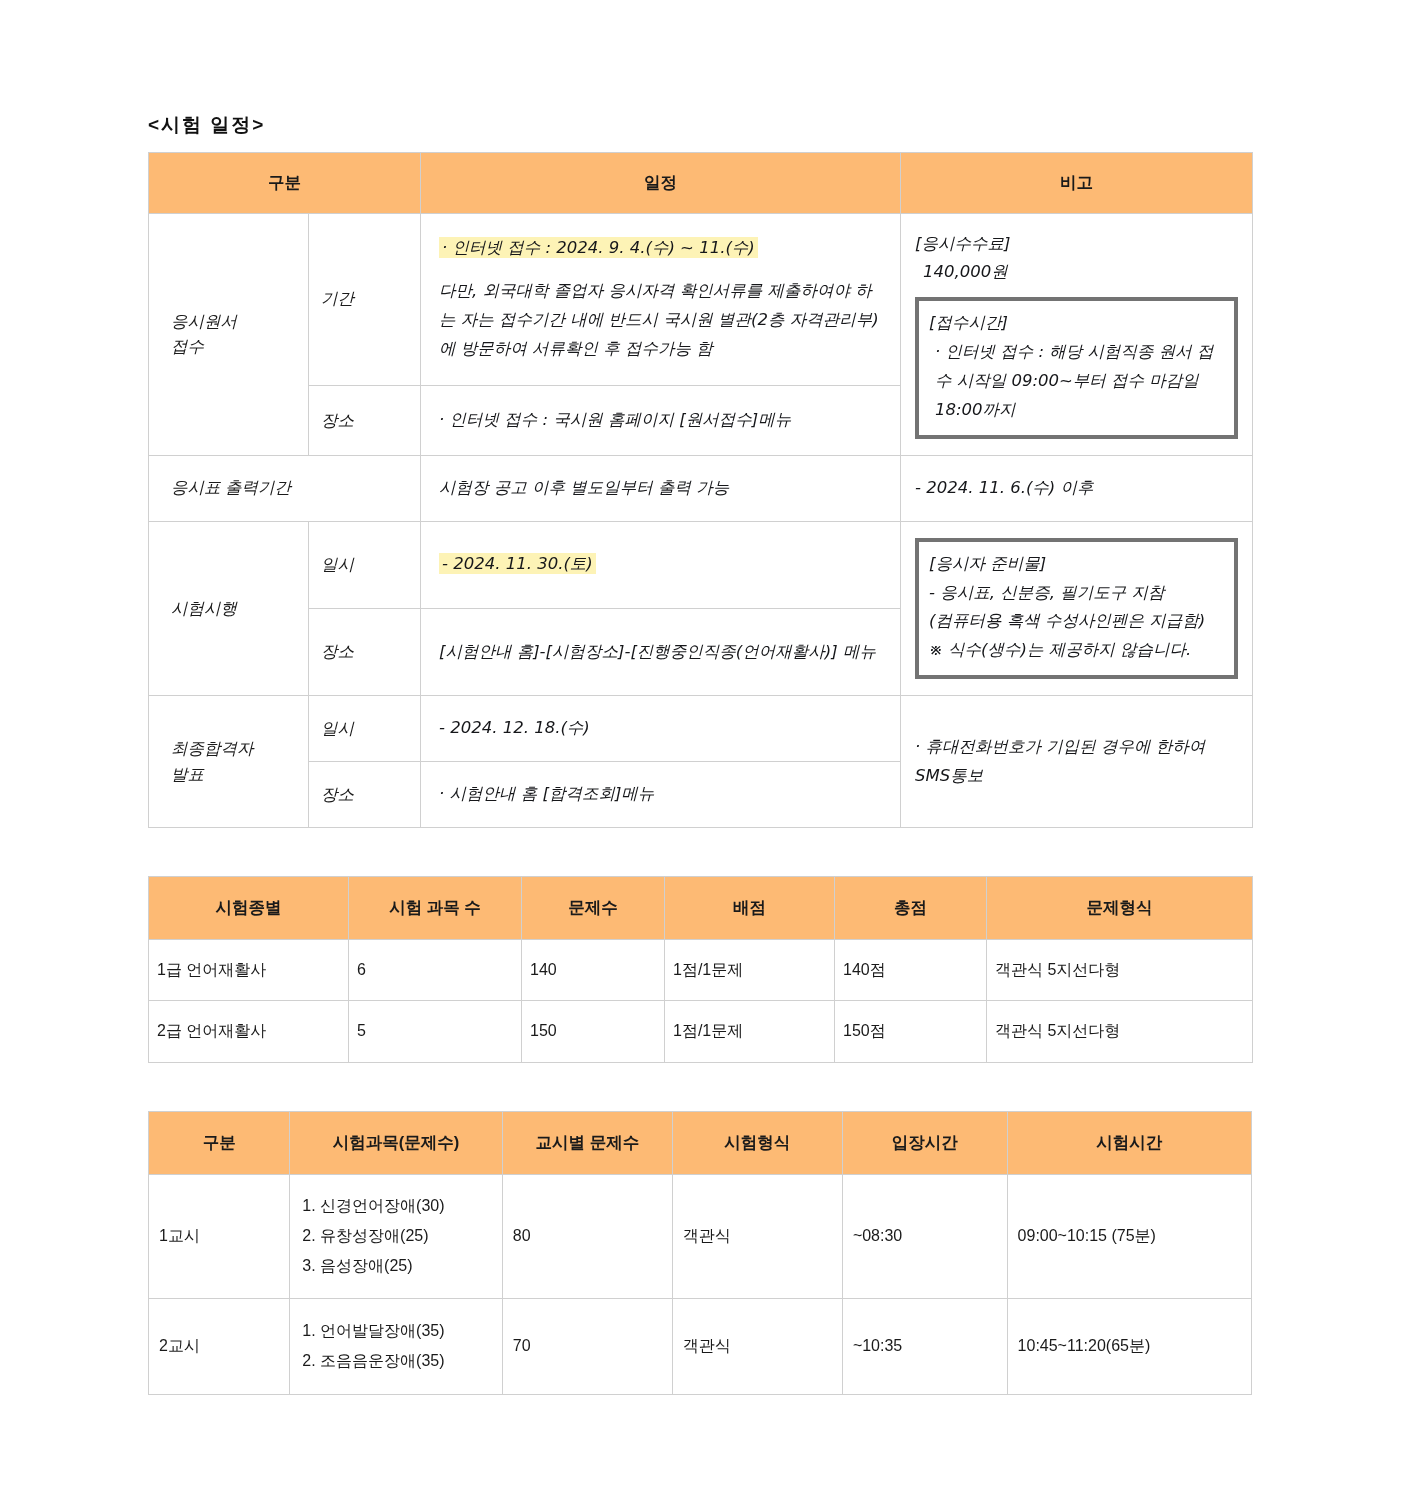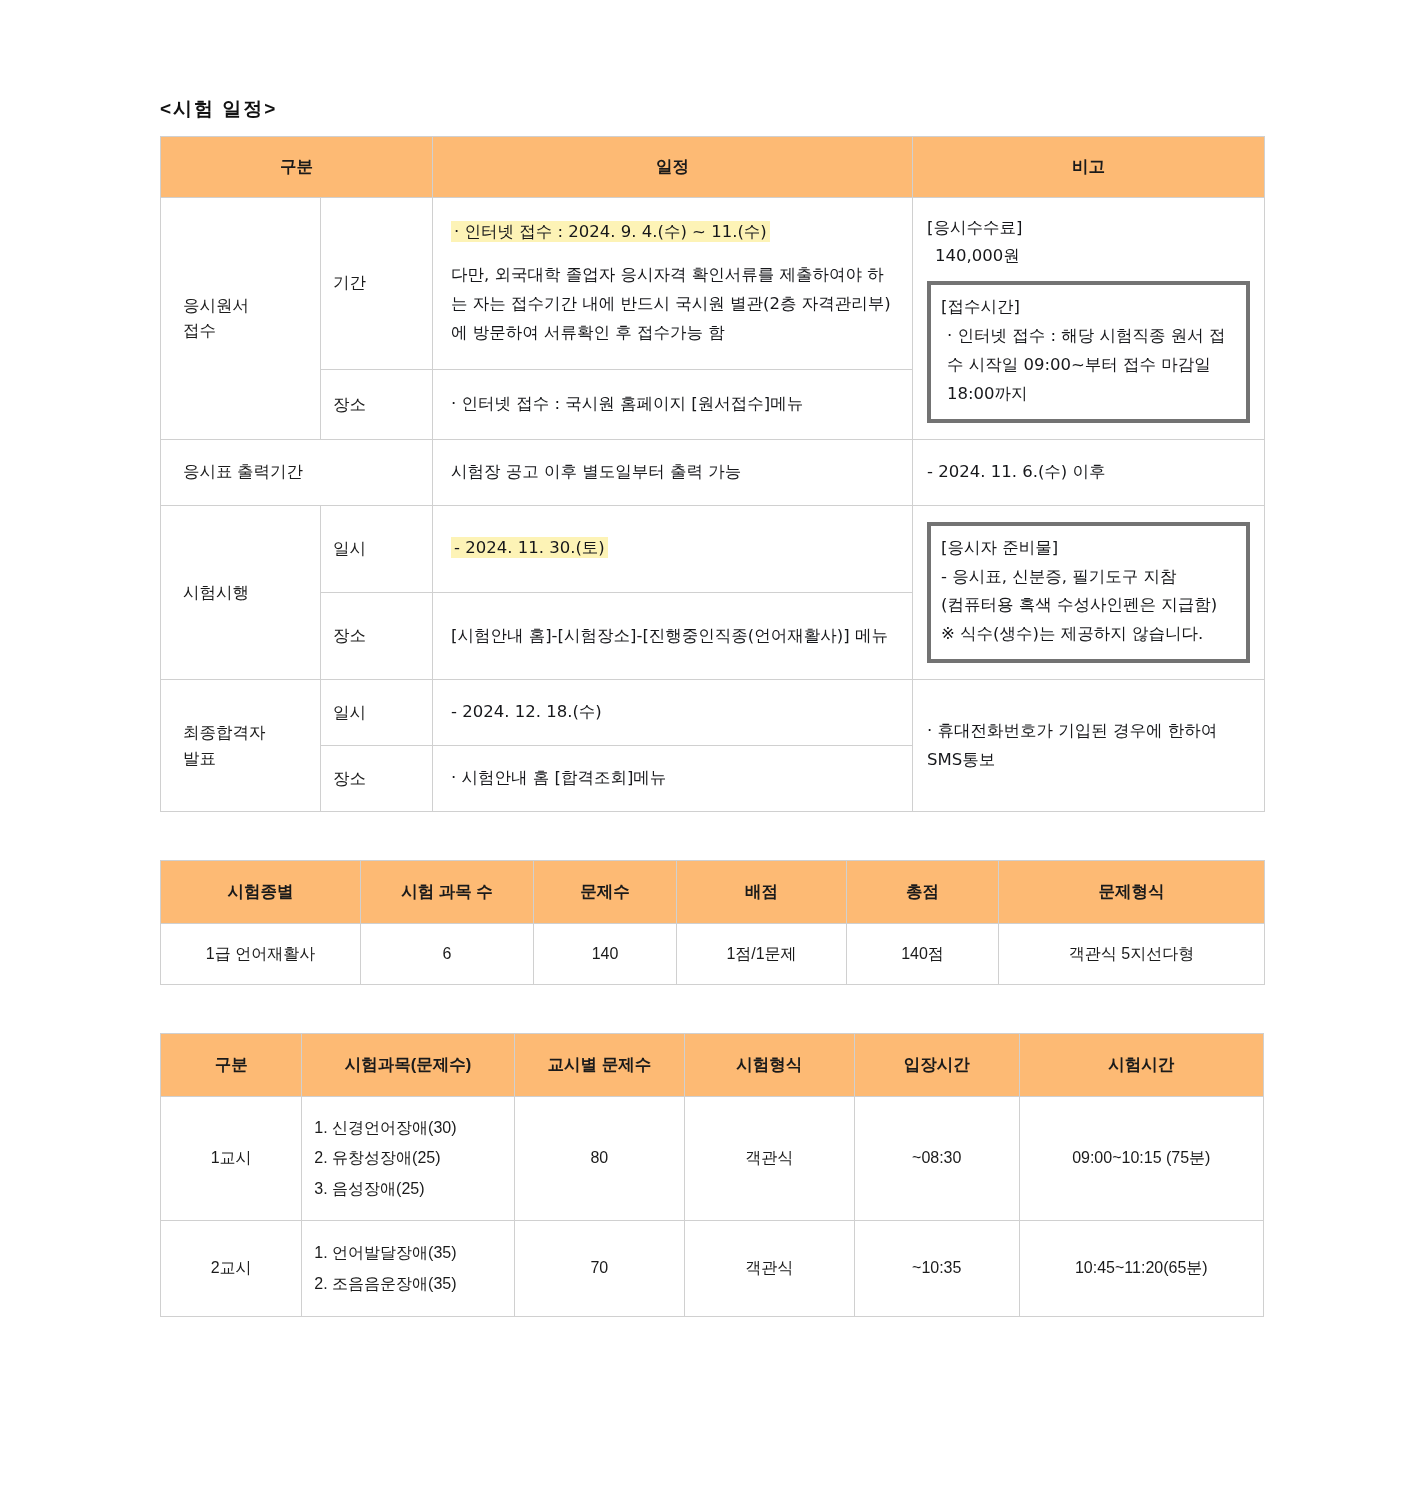--- a/index.html
+++ b/index.html
@@ -10,22 +10,23 @@
     width: 1403px;
     min-height: 1512px;
     background: #ffffff;
     font-family: "Liberation Sans", sans-serif;
     color: #1a1a1a;
     -webkit-font-smoothing: antialiased;
   }
   .page {
     position: relative;
     width: 1403px;
-    padding: 12px;
+    padding: 0;
     box-sizing: border-box;
+    margin-top: 28px;
   }
   .section {
     margin: 0 0 0 0;
   }
   .section-title {
     font-size: 19px;
     font-weight: bold;
     letter-spacing: 2px;
     color: #111;
     margin: 0 0 14px 148px;
@@ -48,21 +49,21 @@
     padding: 10px 12px;
     box-sizing: border-box;
   }
   .thead-cell {
     background: #fdba74;
     text-align: center;
     font-weight: bold;
     font-size: 16.5px;
     padding: 17px 8px;
   }
-  .c-center { text-align: center; }
+  .c-center { }
   .c-left { text-align: left; }
   .label-cell {
     text-align: left;
     padding-left: 22px;
     font-size: 16.5px;
   }
   .sub-label {
     text-align: left;
     font-size: 16.5px;
   }
@@ -78,21 +79,21 @@
     background: #fdf3b6;
     padding: 1px 3px;
   }
   .redbox {
     border: 4px solid #737373;
     padding: 8px 10px 10px 10px;
     display: block;
   }
   .gap { height: 10px; }
 
-  .t1 td { height: auto; }
+  .t1 td { height: auto; font-style: italic; }
 
   
   .t1 col.c1 { width: 160px; }
   .t1 col.c2 { width: 112px; }
   .t1 col.c3 { width: 480px; }
   .t1 col.c4 { width: 352px; }
 
   .t2 col.m1 { width: 200px; }
   .t2 col.m2 { width: 173px; }
   .t2 col.m3 { width: 143px; }
@@ -239,20 +240,28 @@
         </thead>
         <tbody>
           <tr>
             <td class="c-center">1급 언어재활사</td>
             <td class="c-center">6</td>
             <td class="c-center">140</td>
             <td class="c-center">1점/1문제</td>
             <td class="c-center">140점</td>
             <td class="c-center">객관식 5지선다형</td>
           </tr>
+          <tr>
+            <td class="c-center">2급 언어재활사</td>
+            <td class="c-center">5</td>
+            <td class="c-center">150</td>
+            <td class="c-center">1점/1문제</td>
+            <td class="c-center">150점</td>
+            <td class="c-center">객관식 5지선다형</td>
+          </tr>
         </tbody>
       </table>
     </div>
   </div>
 
   <div class="sp-40"></div>
 
   <div class="section">
     <div class="tbl-wrap">
       <table class="t3">

